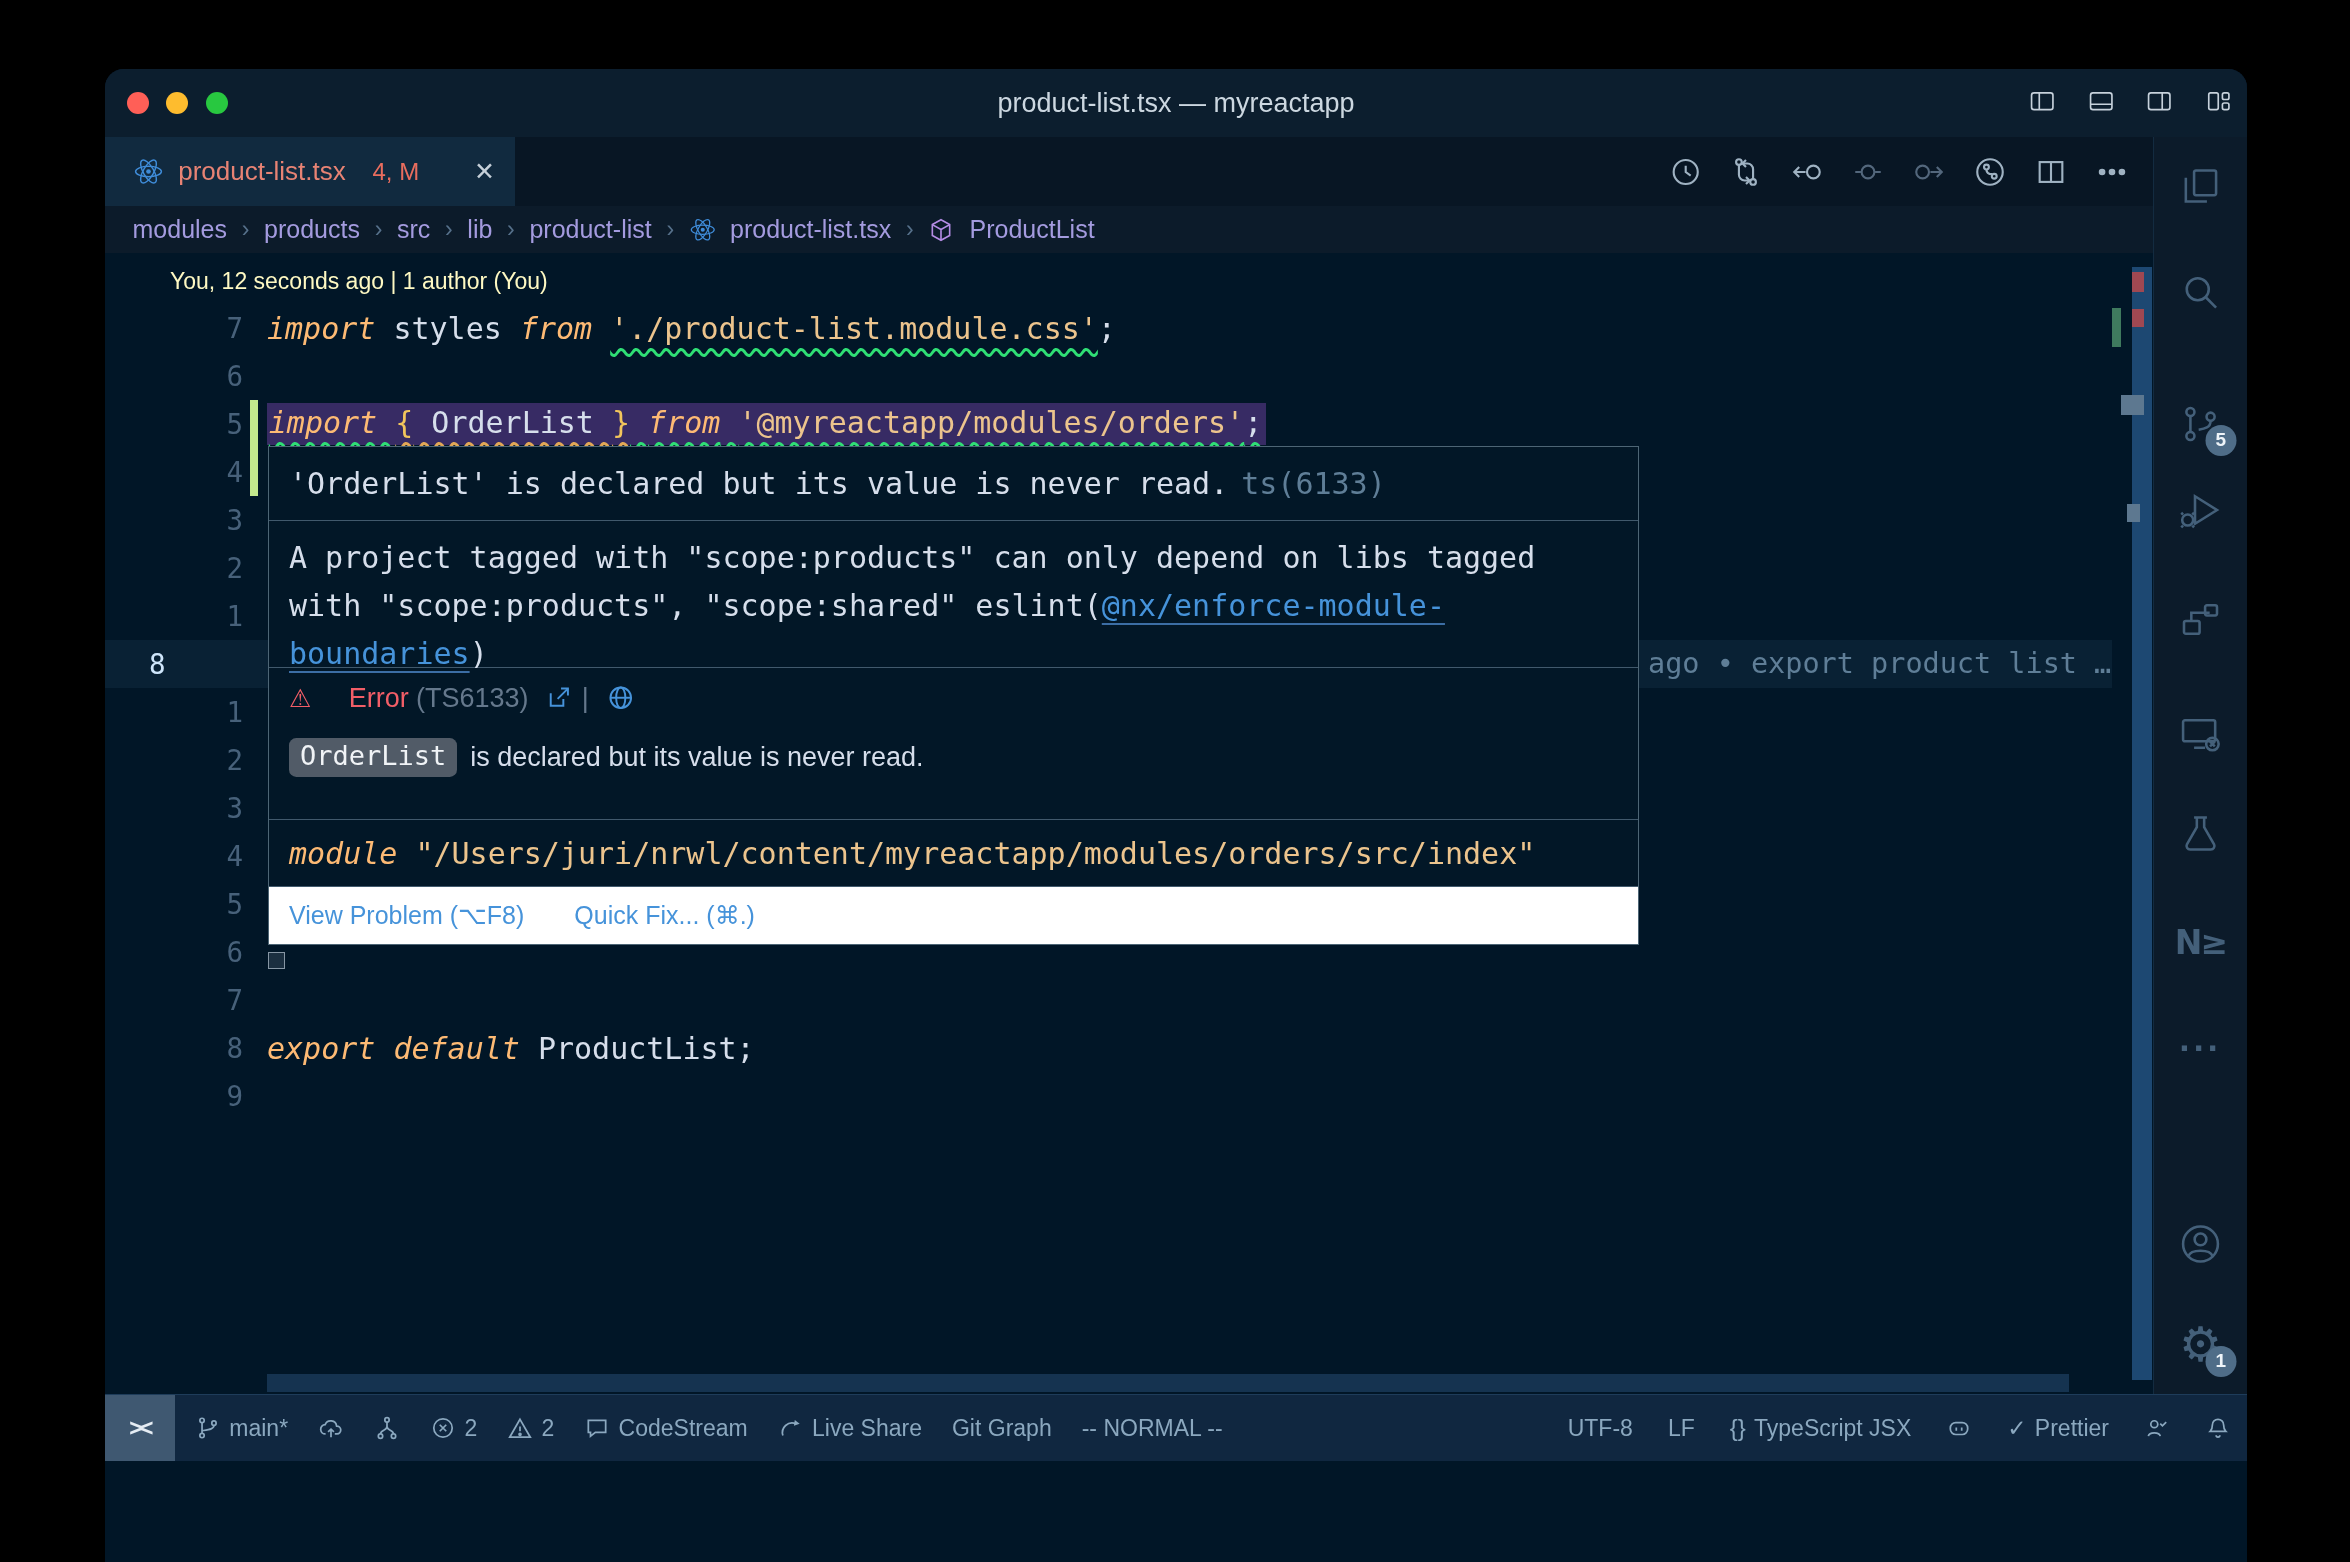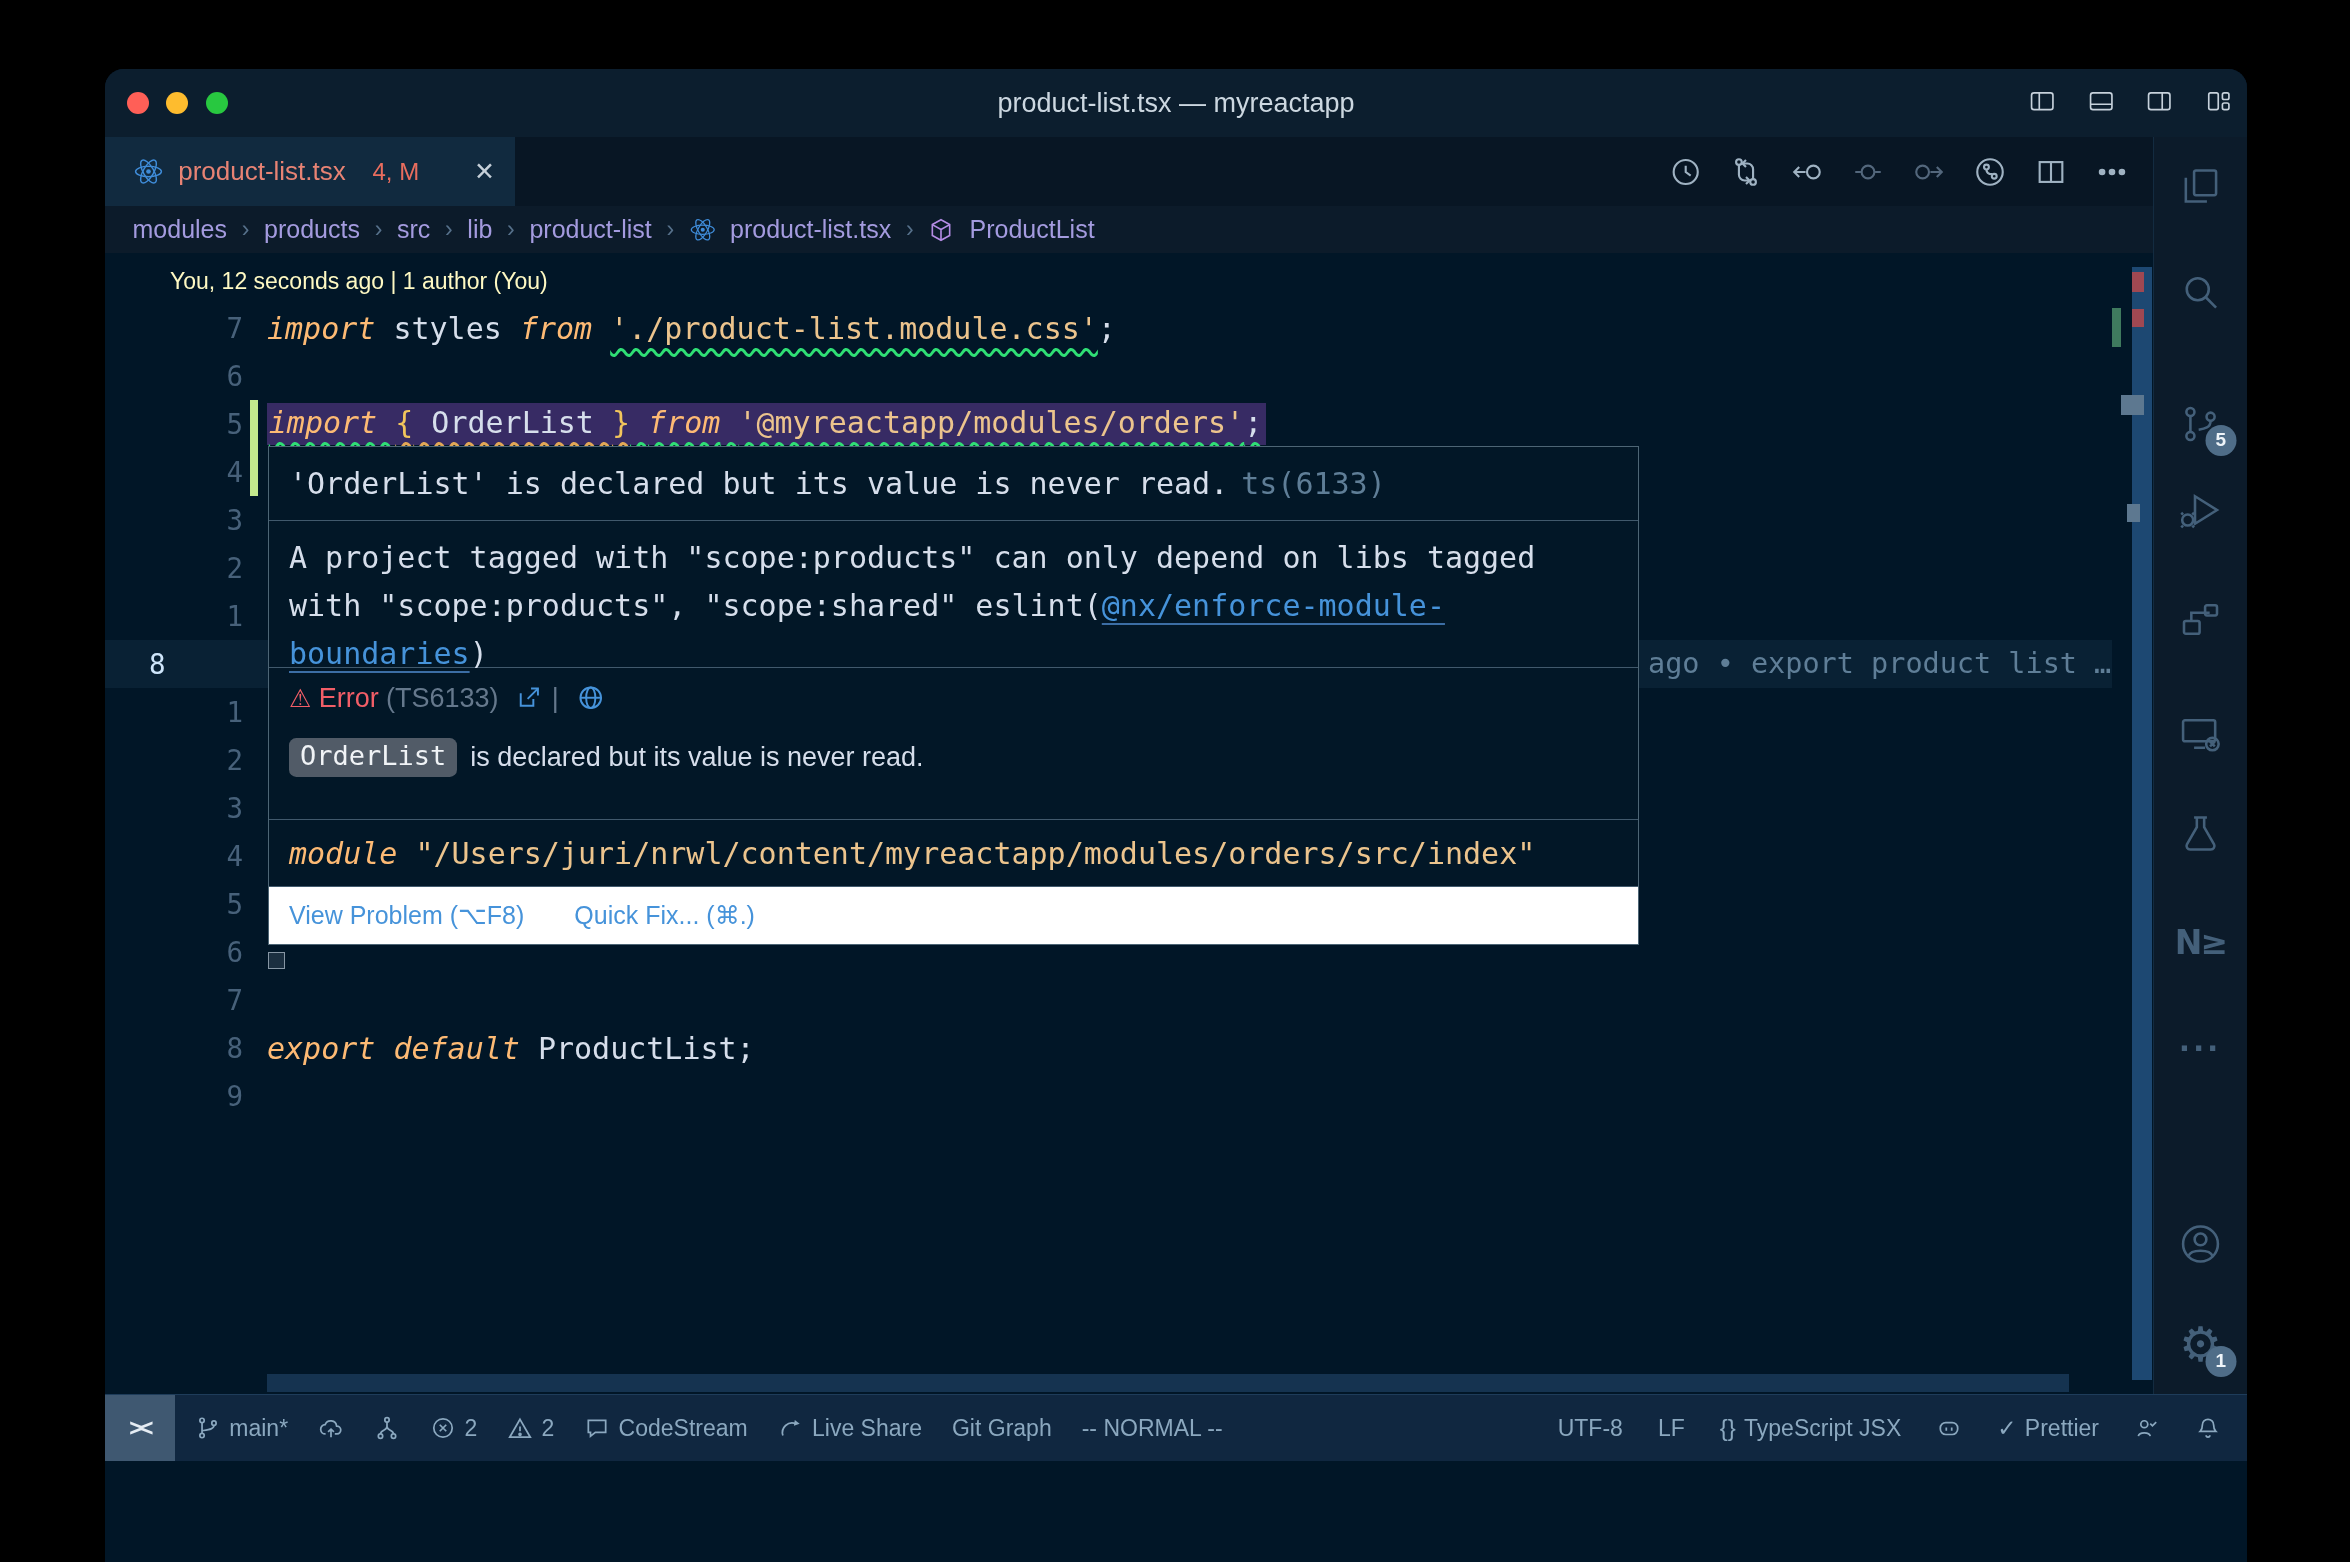--- a/index.html
+++ b/index.html
@@ -60,21 +60,21 @@
   .hs1{height:73px;padding:0 20px;display:flex;align-items:center;gap:13px;
        font-family:"DejaVu Sans Mono",monospace;font-size:30px;}
   .ts-code{color:#5f7e97;}
   .hs2{height:147px;padding:13px 20px 0;font-family:"DejaVu Sans Mono",monospace;font-size:30px;line-height:48px;}
   .hs2-inner{width:1304px;}
   a.hlink{color:#4693da;text-decoration:underline;text-decoration-color:#3c6ea5;
           text-decoration-thickness:1.8px;text-underline-offset:7.3px;cursor:pointer;}
   .hs3{height:152px;padding:14.7px 20px 0;}
   .err-line{display:flex;align-items:center;gap:7.3px;font-size:27px;}
   .err-tri{color:#f25e67;font-size:25px;}
-  .err-label{color:#f25e67;}
+  .err-label{color:#f25e67;margin-left:30px;}
   .err-code{color:#65788c;}
   .err-ic{width:27.5px;height:27.5px;margin-left:9.2px;color:#4693da;}
   .err-ic svg{width:27.5px;height:27.5px;stroke:currentColor;fill:none;stroke-width:1.7;}
   .err-pipe{color:#65788c;margin:0 1.8px;}
   .chip-line{margin-top:24px;font-size:27px;display:flex;align-items:center;}
   .chip{font-family:"DejaVu Sans Mono",monospace;font-size:27px;background:#515b67;color:#f0f3f6;
         padding:2.8px 11px 5.5px;border-radius:7.3px;margin-right:13px;}
   .hs4{height:67px;display:flex;align-items:center;padding:0 20px;gap:0;
        font-family:"DejaVu Sans Mono",monospace;font-size:30px;white-space:pre;}
   .hs5{height:58px;background:#ffffff;display:flex;align-items:center;gap:50px;padding:0 20px;
@@ -95,21 +95,21 @@
   .adots{font-size:37px;letter-spacing:1.8px;font-weight:bold;}
   .agear{font-size:48px;line-height:1;}
   .abadge{position:absolute;right:-7.3px;bottom:-3.7px;width:31px;height:31px;border-radius:50%;background:#4f6d88;
           color:#eef4f9;font:bold 19px "Liberation Sans",sans-serif;display:flex;align-items:center;justify-content:center;}
   
   .statusbar{height:67px;background:#102740;border-top:1.8px solid #1e3c5a;display:flex;align-items:center;
              color:#8ba8bf;font-size:23px;box-sizing:border-box;}
   .remote{width:70px;height:100%;background:#3f5871;color:#e6edf4;display:flex;align-items:center;
           justify-content:center;font-weight:bold;font-size:23px;letter-spacing:-2.8px;flex:none;}
   .sb-left{display:flex;align-items:center;gap:30px;flex:1;padding-left:20px;}
-  .sb-right{display:flex;align-items:center;gap:35px;padding-right:26px;}
+  .sb-right{display:flex;align-items:center;gap:35px;padding-right:16px;}
   .sbi{display:flex;align-items:center;gap:8.3px;white-space:nowrap;}
   .sbi svg{width:26px;height:26px;stroke:currentColor;fill:none;stroke-width:1.6;}
   .sb-glyph{font-size:24px;}
 </style>
 </head>
 <body>
 
 <div class="window">
 
   <div class="titlebar">

